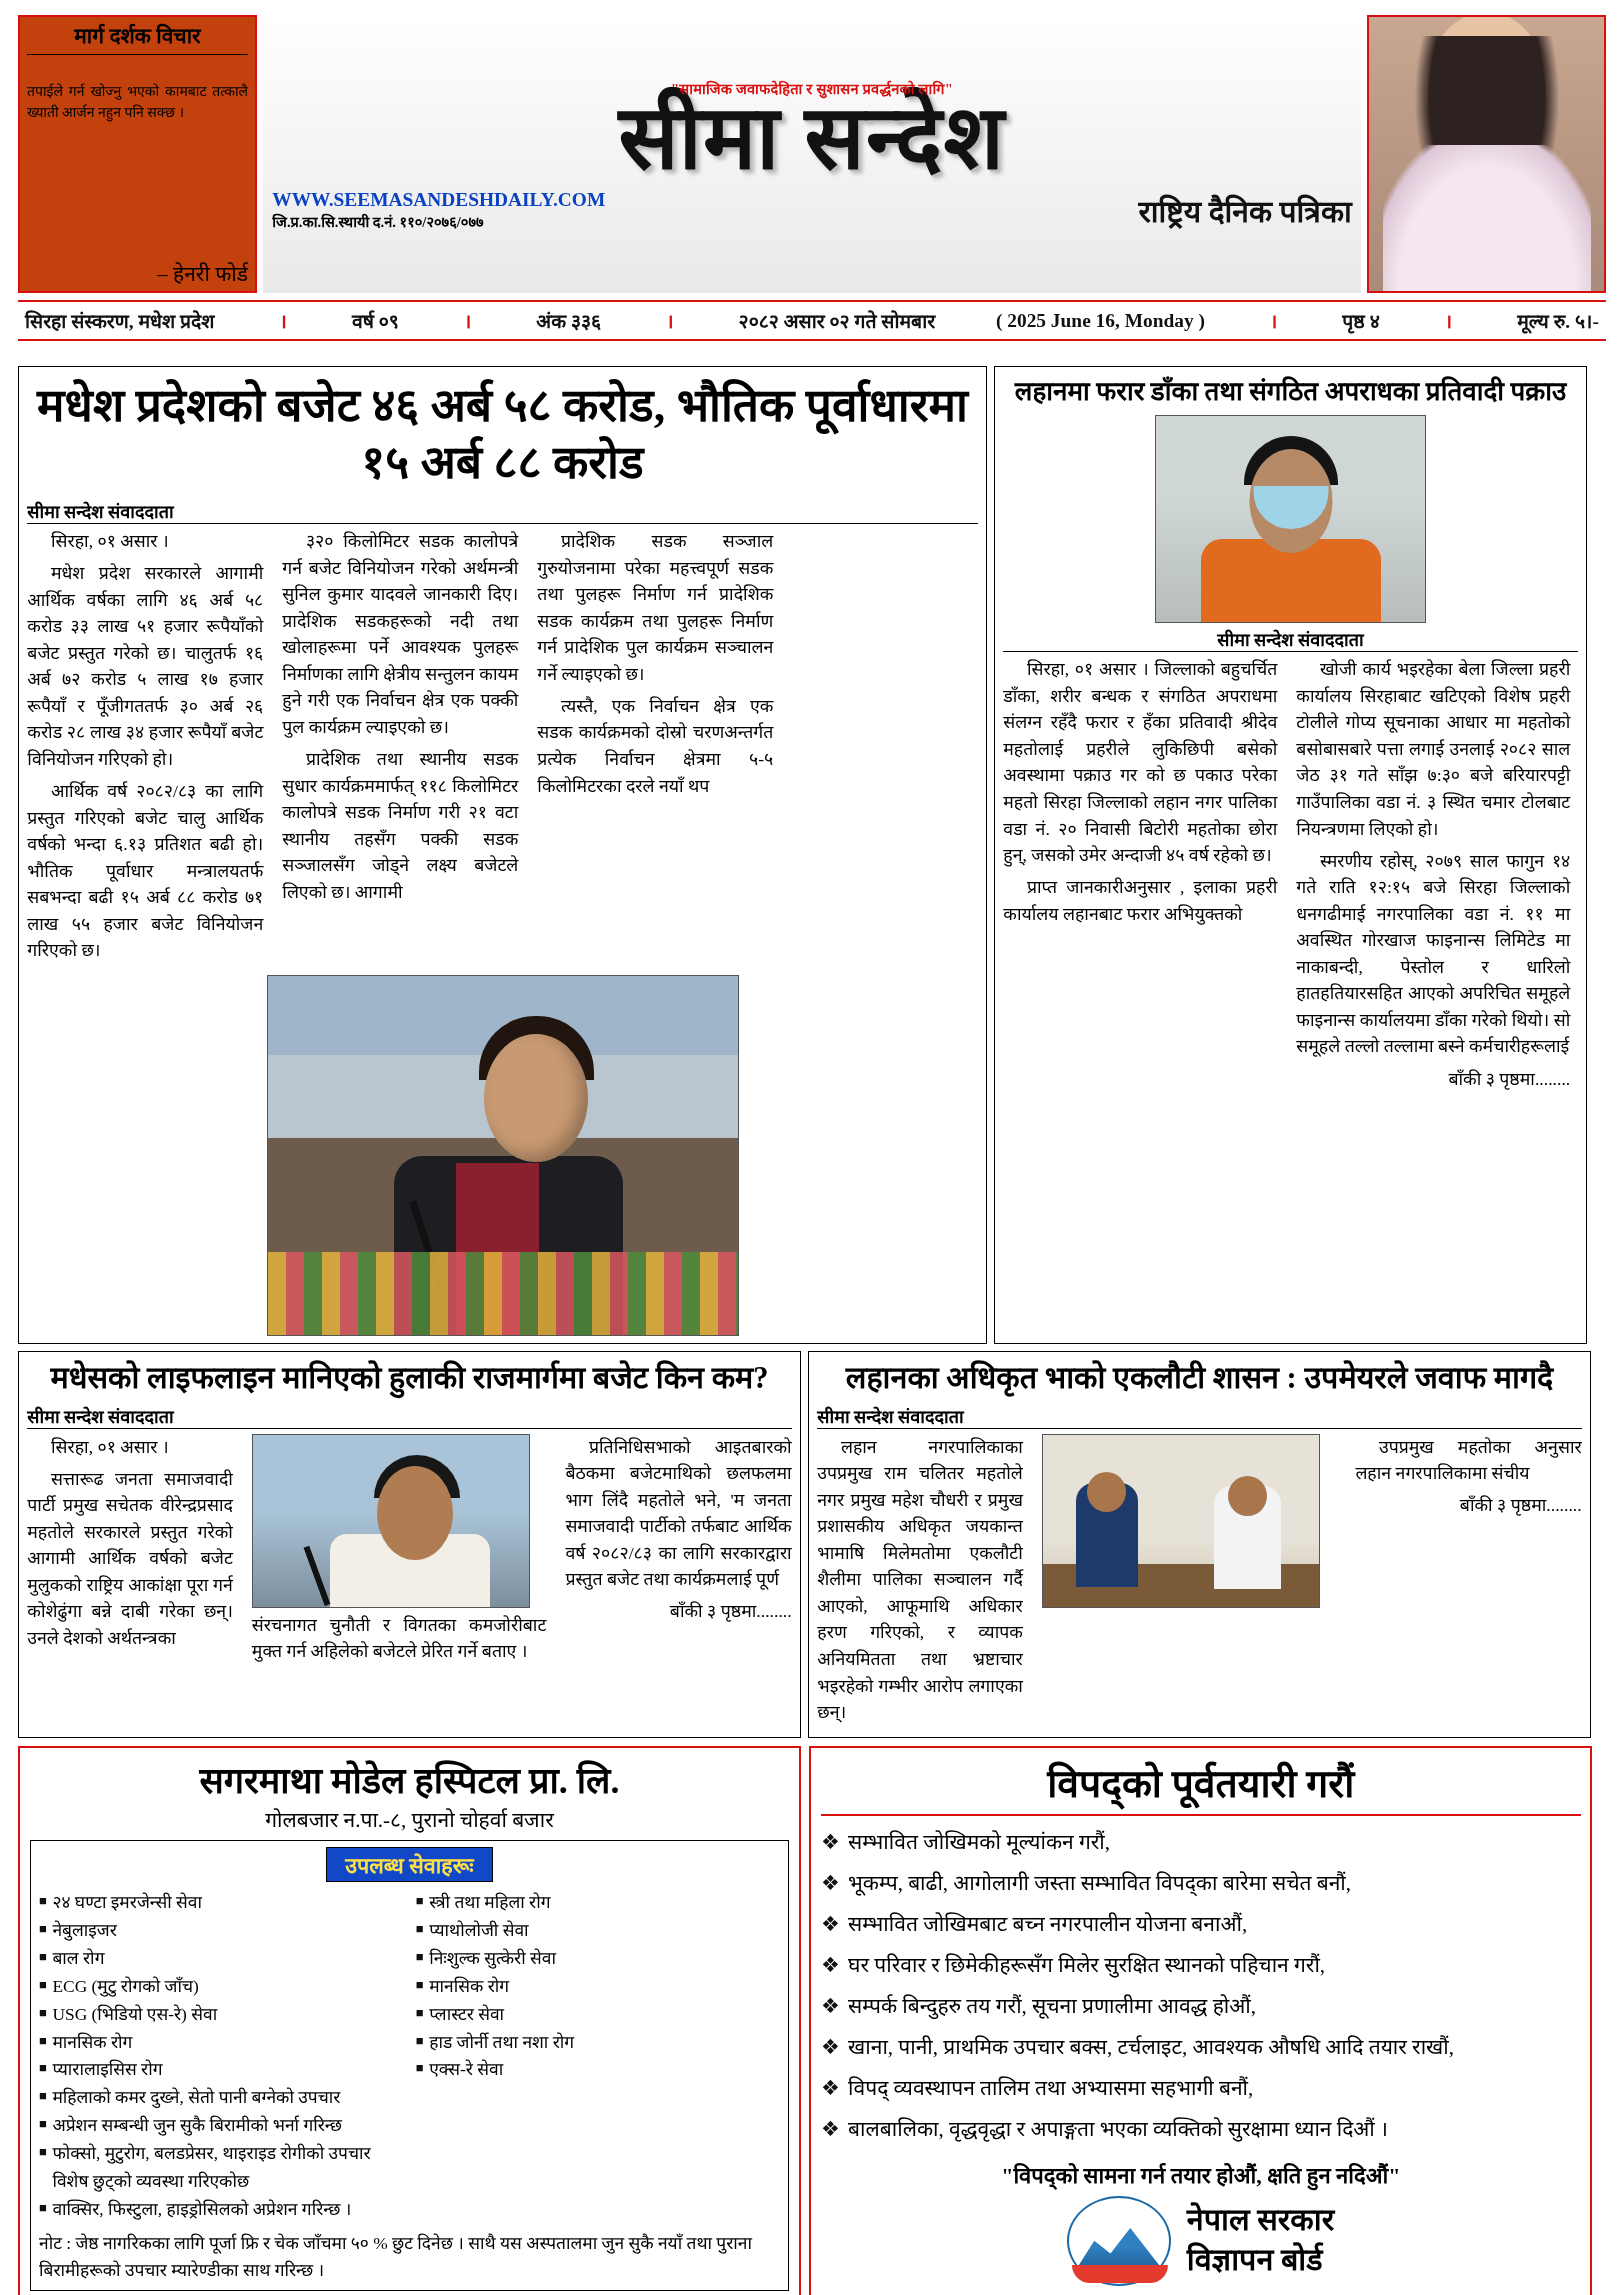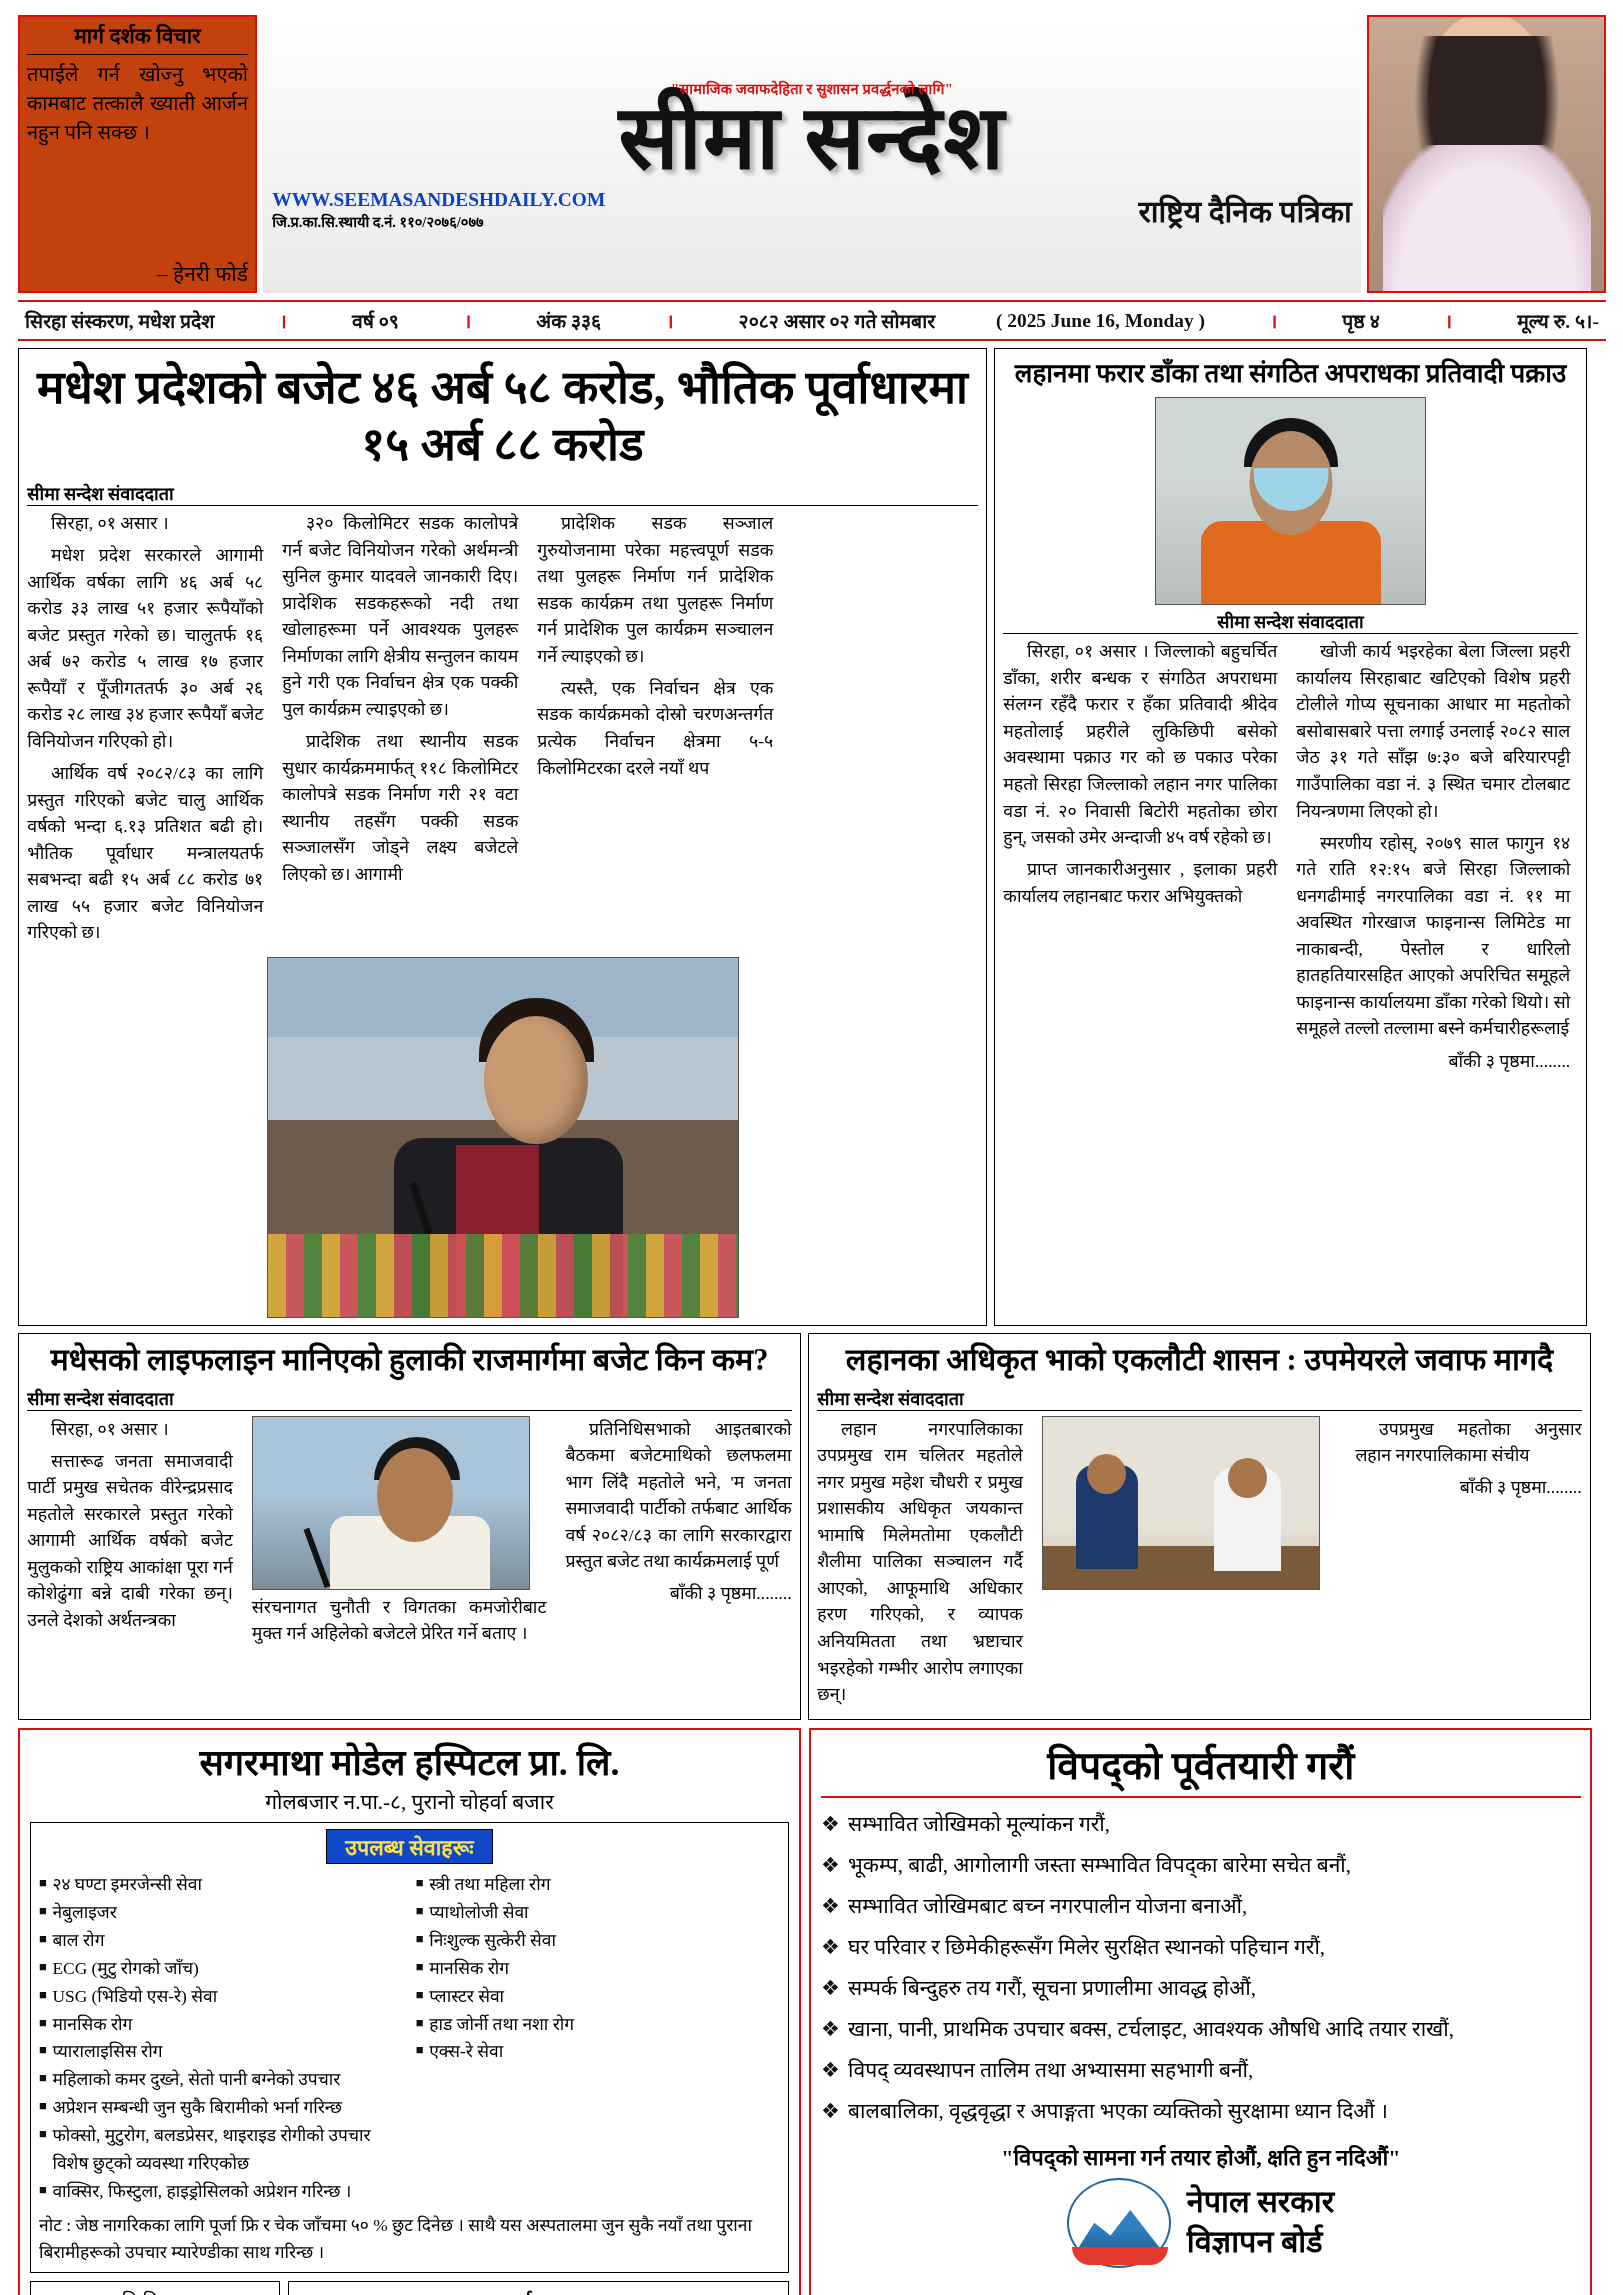--- a/index.html
+++ b/index.html
@@ -15,21 +15,21 @@
   
   .masthead { display:flex; align-items:stretch; gap:5.6px; height: 278px; }
   .quote-box {
     width: 239px; border: 2.1px solid #d81010; padding: 4.2px 7px;
     display:flex; flex-direction:column; background:#c2410c;
   }
   .quote-title {
     text-align:center; font-weight:bold; font-size: 21px; border-bottom:1.4px solid #000;
     padding-bottom:4.2px; margin-bottom:5.6px;
   }
-  .quote-body { font-size: 20px; line-height: 1.45; text-align:justify; flex:1; }
+  .quote-body { font-size: 14px; line-height: 1.45; text-align:justify; flex:1;margin-top:22px; }
   .quote-author { text-align:right; font-size: 21px; padding-top:1.4px; }
 
   .logo-wrap { flex:1; position:relative; display:flex; flex-direction:column; justify-content:center;
      background: linear-gradient(180deg,#ffffff 0%, #f3f3f3 55%, #e9e9e9 100%); }
   .logo-tag {
     text-align:center; font-size:14.6px; color:#d81010; font-weight:bold; letter-spacing:0.2px;
     margin-bottom:-5.6px; position:relative; z-index:3;
   }
   .logo-main {
     text-align:center; font-weight:bold; font-size:89px; line-height:1.05;
@@ -60,21 +60,21 @@
 
   
   .infobar {
     margin-top:7px; border-top:2.1px solid #d81010; border-bottom:2.1px solid #d81010;
     display:flex; align-items:center; justify-content:space-between;
     font-size:19.4px; font-weight:bold; padding:4.9px 7px; color:#111;
   }
   .infobar .sep { color:#d81010; padding:0 4.2px; font-weight:bold;}
 
   
-  .lead-section { display:flex; gap:7px; margin-top:7px; }
+  .lead-section { display:flex; gap:7px; margin-top:25px; }
   .lead-left { width: 969px; border:1.4px solid #000; padding:7px 8.3px; }
   .lead-right { width: 593px; border:1.4px solid #000; padding:7px 8.3px; }
 
   .headline-xl {
     font-size: 46px; font-weight:bold; line-height:1.25; text-align:center; margin:2.8px 0 7px;
   }
   .headline-md { font-size:26px; font-weight:bold; line-height:1.3; text-align:center; margin:1.4px 0 5.6px; }
   .byline { font-weight:bold; font-size:18px; border-bottom:1.4px solid #000; display:block; margin-bottom:4.2px;}
   .byline-c { font-weight:bold; font-size:18px; text-align:center; border-bottom:1.4px solid #000; display:block; margin:4.2px 0;}
 

